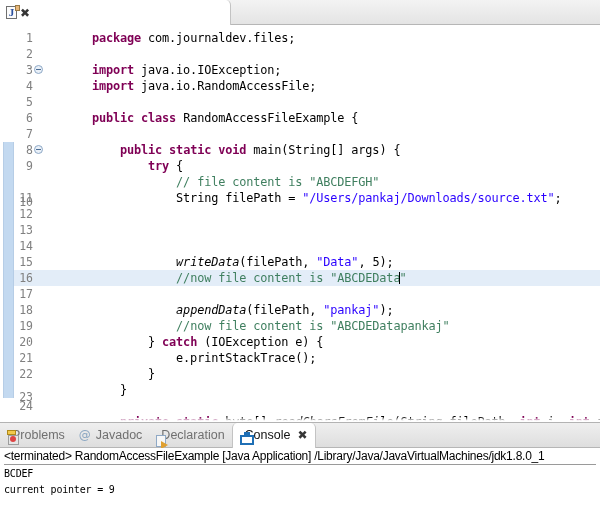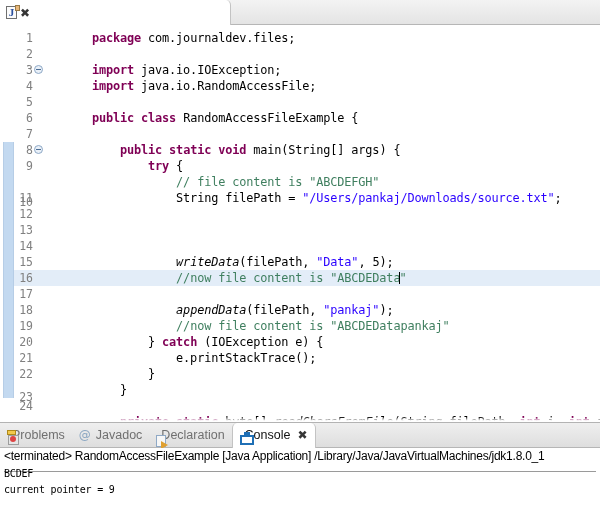--- a/index.html
+++ b/index.html
@@ -220,21 +220,21 @@
     overflow: hidden;
   }
   #console-header {
     position: absolute;
     left: 4px; top: 1px;
     width: 592px;
     font-size: 12px;
     color: #000;
     white-space: nowrap;
     border-bottom: 1px solid #9a9a9a;
-    padding-bottom: 8px;
+    padding-bottom: 1px;
     letter-spacing: -0.25px;
   }
   .console-line {
     position: absolute;
     left: 4px;
     font-family: "DejaVu Sans Mono", monospace;
     font-size: 10px;
     color: #000;
     white-space: pre;
     letter-spacing: -0.2px;

